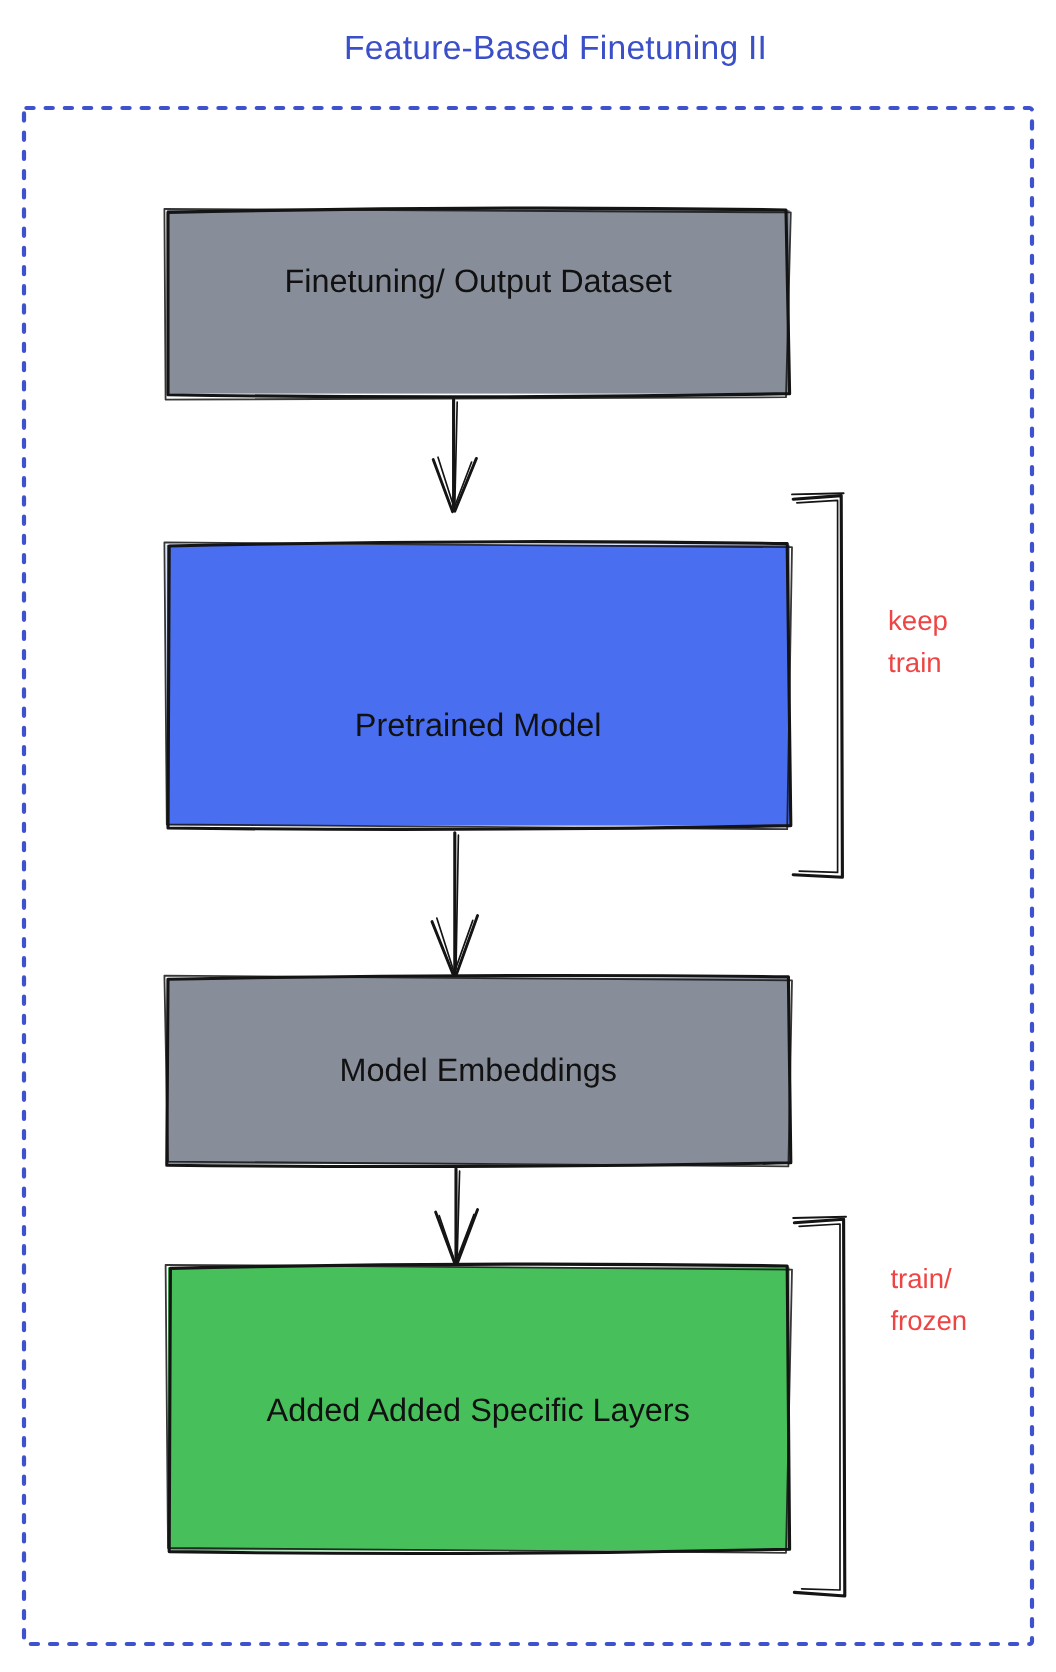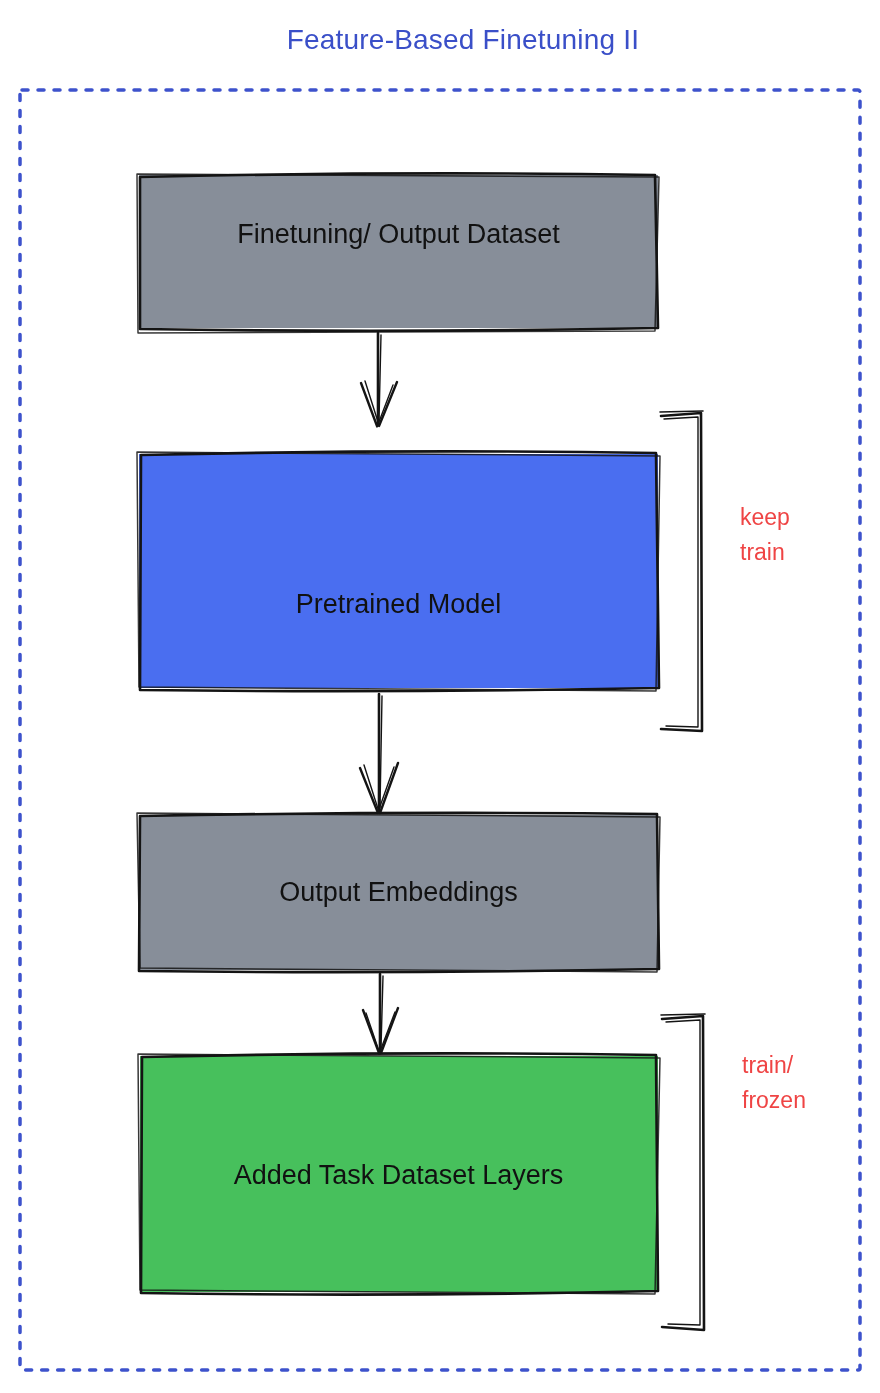--- a/index.html
+++ b/index.html
@@ -80,22 +80,22 @@
       <path stroke-width="2.6" d="M662,1019 L703,1016 L704,1330 L662,1327"></path>
       <path stroke-width="1.4" d="M666,1022 L700,1020 L700,1325 L668,1324"></path>
       <path stroke-width="1.6" d="M661,1015 L705,1014"></path>
     </g>
   </svg>
 
   <div class="page-title" style="color: rgb(58, 79, 200);">Feature-Based Finetuning II</div>
 
   <div class="node-label lbl-dataset">Finetuning/ Output Dataset</div>
   <div class="node-label lbl-pretrained">Pretrained Model</div>
-  <div class="node-label lbl-embeddings">Output Embeddings</div>
-  <div class="node-label lbl-tasklayers">Added Task Dataset Layers</div>
+  <div class="node-label lbl-embeddings">Model Embeddings</div>
+  <div class="node-label lbl-tasklayers">Added Added Specific Layers</div>
 
   <div class="annotation ann-keep-frozen">
     <div>keep</div>
     <div>train</div>
   </div>
   <div class="annotation ann-train-update">
     <div>train/</div>
     <div>frozen</div>
   </div>
 

